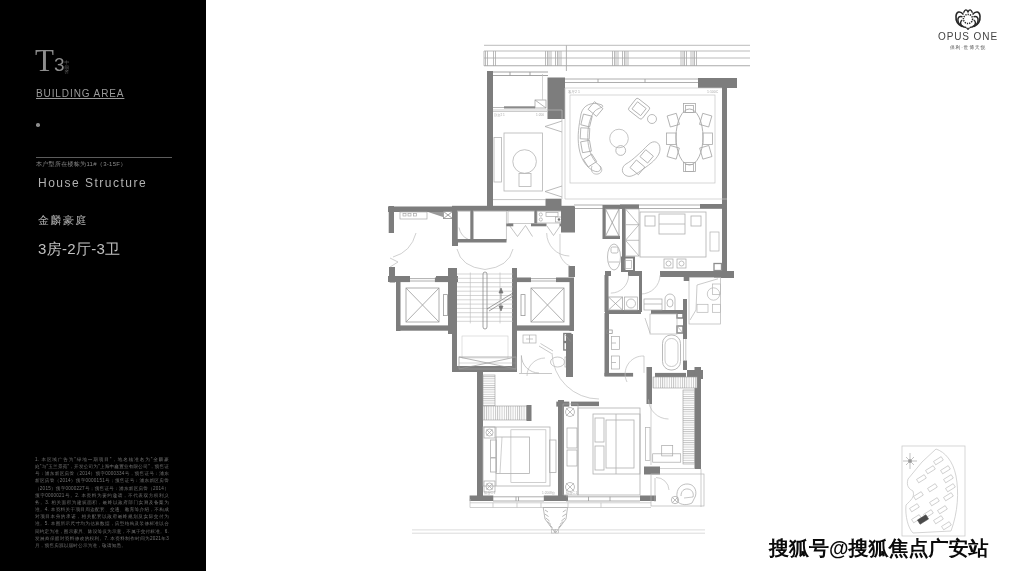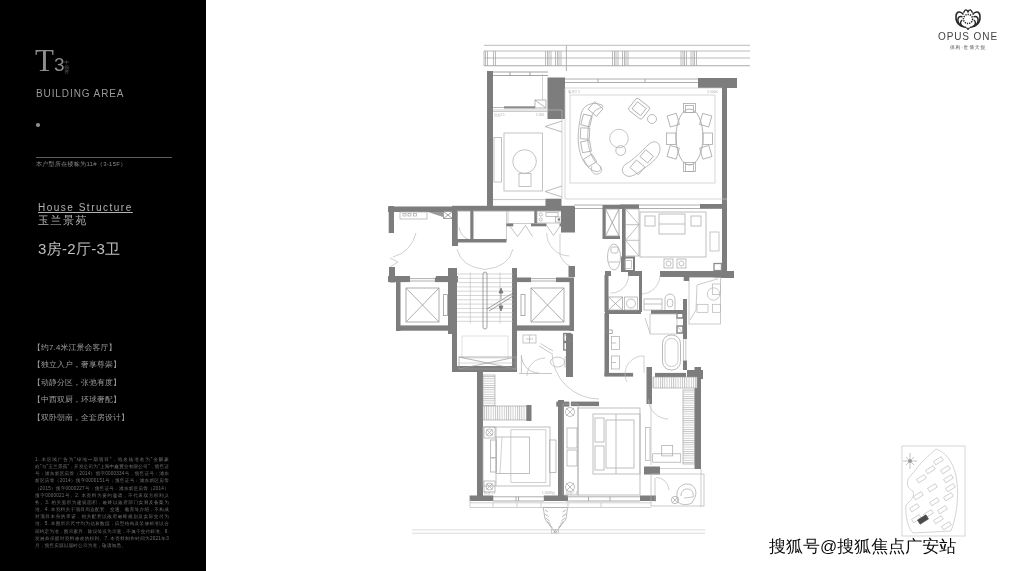--- a/index.html
+++ b/index.html
@@ -698,42 +698,35 @@
 <rect x="918" y="517" width="10" height="5" transform="rotate(-32 923 519.5)" fill="#4a4a4a" stroke="#4a4a4a" stroke-width="0.5"></rect>
 </g>
 </svg>
 
 <div id="sidebar">
 
   <div class="abs" style="left:35px;top:43px;color:#8d8d8d;">
     <span style="font-family:'Liberation Serif',serif;font-size:31px;">T</span><span style="font-size:19px;">3</span><span style="display:inline-block;vertical-align:-2px;font-size:4.5px;line-height:4.5px;width:5px;color:#777;">中间套</span>
   </div>
 
-  <div class="abs" style="left:36px;top:88px;font-size:10px;color:#9a9a9a;letter-spacing:0.9px;">BUILDING AREA</div>
+  <div class="abs" style="left:36px;top:88px;font-size:10px;color:#9a9a9a;letter-spacing:0.9px;text-decoration:underline;">BUILDING AREA</div>
 
 
   <div class="abs" style="left:36px;top:123px;width:3.5px;height:3.5px;border-radius:50%;background:#8d8d8d;"></div>
 
   <div class="abs" style="left:36px;top:157px;width:136px;height:1px;background:#5c5c5c;"></div>
 
   <div class="abs" style="left:36px;top:160px;font-size:6px;color:#8a8a8a;letter-spacing:0.3px;">本户型所在楼栋为11#（3-15F）</div>
 
-  <div class="abs" style="left:38px;top:202px;font-size:10px;color:#b2b2b2;letter-spacing:1.5px;text-decoration:underline;">House Structure</div>
-
-  <div class="abs" style="left:38px;top:213px;font-size:11px;color:#b2b2b2;letter-spacing:1.5px;">玉兰景苑</div>
+  <div class="abs" style="left:38px;top:176px;font-size:12px;color:#b2b2b2;letter-spacing:1.5px;">House Structure</div>
+
+  <div class="abs" style="left:38px;top:213px;font-size:11px;color:#b2b2b2;letter-spacing:1.5px;">金麟豪庭</div>
 
   <div class="abs" style="left:38px;top:240px;font-size:15px;color:#c0c0c0;letter-spacing:0.3px;">3房-2厅-3卫</div>
 
-  <div class="abs" style="left:33px;top:339px;font-size:7.8px;color:#9c9c9c;line-height:17.4px;letter-spacing:0.2px;">
-    【约7.4米江景会客厅】<br>
-    【独立入户，奢享尊崇】<br>
-    【动静分区，张弛有度】<br>
-    【中西双厨，环球奢配】<br>
-    【双卧朝南，全套房设计】
-  </div>
 
   <div class="abs" style="left:35px;top:456px;width:134px;font-size:4.6px;color:#747474;line-height:7.15px;text-align:justify;letter-spacing:0.2px;">1. 本区域广告为"绿地一期项目"，地名核准名为"金麟豪庭"与"玉兰景苑"，开发公司为"上海申鑫置业有限公司"，预售证号：浦东新区房管（2014）预字0000334号，预售证号：浦东新区房管（2014）预字0000151号；预售证号：浦东新区房管（2015）预字0000227号；预售证号：浦东新区房管（2014）预字0000021号。2. 本资料为要约邀请，不代表双方权利义务。3. 相关面积为建筑面积，最终以政府部门实测及备案为准。4. 本资料关于项目周边配套、交通、教育等介绍，不构成对项目本身的承诺，相关配套以政府最终规划及实际交付为准。5. 本图所示尺寸均为估算数据，房型结构及装修标准以合同约定为准，图示家具、陈设等仅为示意，不属于交付标准。6. 发展商保留对资料修改的权利。7. 本资料制作时间为2021年3月，预售房源以届时公示为准，敬请知悉。</div>
 </div>
 
 <div class="abs" style="left:908px;top:6px;width:120px;text-align:center;">
 
   <svg width="120" height="24" viewBox="0 0 120 24" style="display:block;">
     <g transform="translate(60,13)" stroke="#282828" fill="none">
       <circle r="4.6" stroke-width="1.5" stroke-dasharray="1.3 1"></circle>
       <path d="M-4.5,-6.2 C-3,-9.8 -1.5,-10 0,-7.2 C1.5,-10 3,-9.8 4.5,-6.2" stroke-width="1.4"></path>
@@ -745,13 +738,13 @@
       <path d="M5.8,1.2 C7.8,2.2 7.8,4.7 6.5,6.4 C5.5,7.7 3.5,8.5 1.8,8.5" stroke-width="1.4"></path>
       <path d="M-1.5,8.6 L0,10.4 L1.5,8.6" stroke-width="1.2"></path>
     </g>
   </svg>
 
   <div style="font-size:10px;color:#434343;letter-spacing:0.9px;margin-top:1px;">OPUS ONE</div>
 
   <div style="font-size:4.8px;color:#4a4a4a;letter-spacing:0.8px;margin-top:2px;">保利·世博天悦</div>
 </div>
 
-<div class="abs" style="left:769px;top:535px;font-size:17px;font-weight:normal;color:#0a0a0a;letter-spacing:0px;text-shadow:-1px 1px 0 #fff;">搜狐号@搜狐焦点广安站</div>
+<div class="abs" style="left:769px;top:535px;font-size:20px;font-weight:bold;color:#0a0a0a;letter-spacing:0px;text-shadow:-1px 1px 0 #fff;">搜狐号@搜狐焦点广安站</div>
 
 </body></html>

